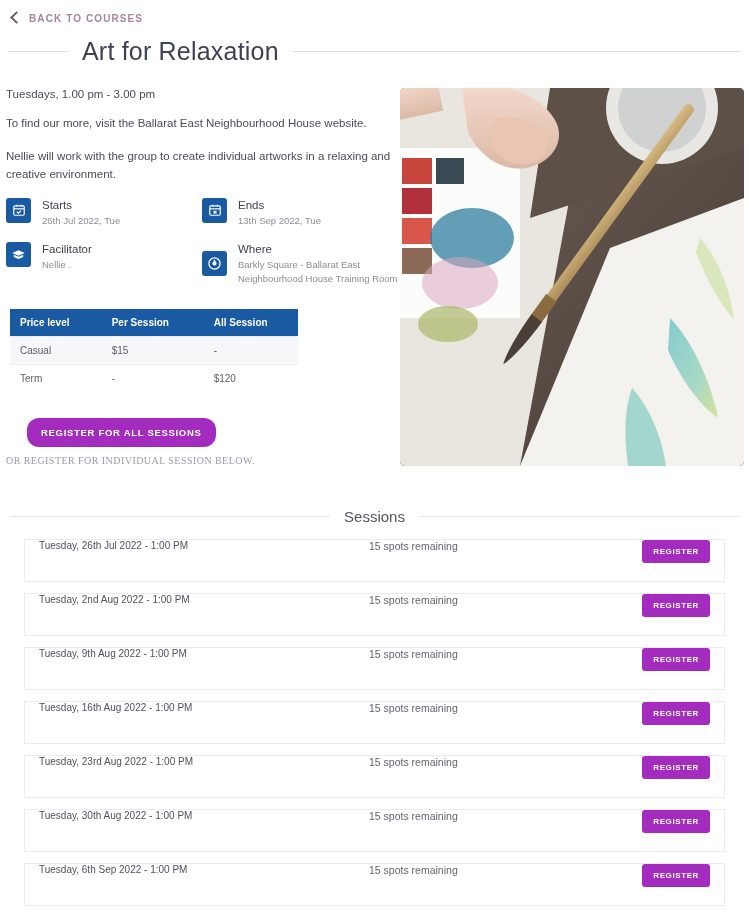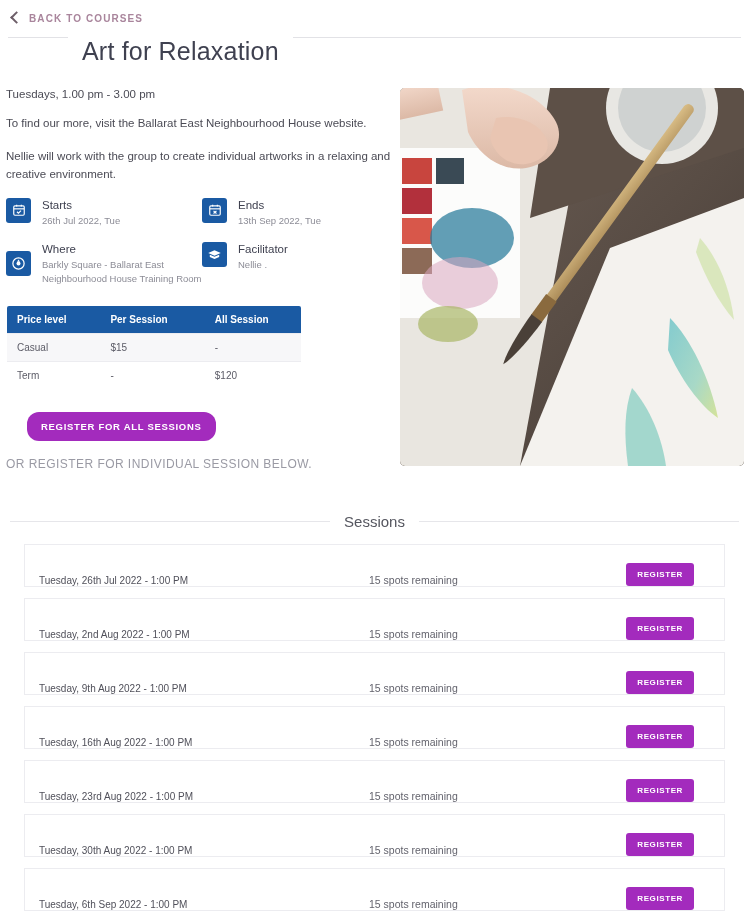--- a/index.html
+++ b/index.html
@@ -26,21 +26,21 @@
   .chev {
     display: inline-block; width: 9px; height: 9px;
     border-left: 2px solid #6d5e68;
     border-bottom: 2px solid #6d5e68;
     transform: rotate(45deg);
     position: relative; top: -1px;
   }
 
   
   .title-row {
-    display: flex; 
+    display: flex; align-items: center;
     margin-top: 10px; padding: 0 8px;
   }
   .rule { height: 1px; background: #e2e2e6; flex: 0 0 auto; }
   .rule-left { width: 60px; }
   .rule-right { flex: 1 1 auto; }
   .page-title {
     font-size: 25px;
     font-weight: 400;
     color: #3f4150;
     padding: 0 14px;
@@ -89,21 +89,21 @@
   }
   .info-val {
     font-size: 9.5px; color: #8c8c96; line-height: 1.42;
   }
 
   
   .price-table {
     width: 296px;
     border-collapse: collapse;
     margin-top: 20px;
-    border: 1px solid #eab308;
+    border: 4px solid #eab308;
     border-radius: 3px;
     overflow: hidden;
     font-size: 10px;
   }
   .price-table th {
     background: #1a5aa3;
     color: #ffffff;
     text-align: left;
     font-weight: 700;
     font-size: 10px;
@@ -129,24 +129,25 @@
     border-radius: 12px;
     font-size: 9.5px;
     font-weight: 700;
     letter-spacing: .7px;
     padding: 9px 14px;
     cursor: pointer;
     font-family: "Liberation Sans", sans-serif;
     margin-left: 21px;
   }
   .cta-note {
-    margin-top: 16px;
-    font-size: 12px;
+    margin-top: 8px;
+    font-size: 10px;
     letter-spacing: .45px;
     color: #9a9aa4;
+    font-family: Liberation Serif, serif;
   }
 
   
   .hero {
     width: 344px; height: 378px;
     border-radius: 5px;
     overflow: hidden;
     position: relative;
     background: #8d8378;
   }
@@ -157,27 +158,27 @@
     display: flex; align-items: center;
     margin-top: 42px; padding: 0 10px;
   }
   .sessions-title {
     font-size: 15px; color: #55565f; padding: 0 14px; white-space: nowrap;
   }
   .sess-rule { height: 1px; background: #e6e6ea; flex: 1 1 auto; }
 
   .session-list { padding: 14px 24px 0 24px; }
   .session-row {
-    display: flex; align-items: flex-end;
+    display: flex; align-items: flex-start;
     background: #fff;
     border: 1px solid #ececf0;
     border-radius: 0;
     height: 43px;
     margin-bottom: 11px;
-    padding: 0 30px 0 14px;
+    padding: 0 14px 0 14px;
   }
   .sess-date { font-size: 10px; color: #50505a; width: 330px; }
   .sess-spots { font-size: 10.5px; color: #63636d; flex: 1 1 auto; }
   .btn-reg {
     background: #a32bbd;
     color: #fff; border: none; border-radius: 3px;
     font-size: 8px; font-weight: 700; letter-spacing: .6px;
     padding: 7px 11px; cursor: pointer;
     font-family: "Liberation Sans", sans-serif;
   }
@@ -237,43 +238,43 @@
               <line x1="14.5" y1="13.5" x2="9.5" y2="18"></line>
             </svg>
           </div>
           <div class="info-txt">
             <div class="info-label">Ends</div>
             <div class="info-val">13th Sep 2022, Tue</div>
           </div>
         </div>
 
         <div class="info-item">
+          <div class="tile">
+            <svg width="15" height="15" viewBox="0 0 24 24" fill="#ffffff" stroke="none">
+              <path d="M12 5 L22 9.5 L12 14 L2 9.5 Z"></path>
+              <path d="M4.5 12.2 L4.5 16 L12 19 L19.5 16 L19.5 12.2 L12 15.6 Z"></path>
+            </svg>
+          </div>
+          <div class="info-txt">
+            <div class="info-label">Facilitator</div>
+            <div class="info-val">Nellie .</div>
+          </div>
+        </div>
+
+        <div class="info-item">
           <div class="tile mid">
             <svg width="15" height="15" viewBox="0 0 24 24" fill="none" stroke="#ffffff" stroke-width="2">
               <circle cx="12" cy="12" r="9"></circle>
               <circle cx="12" cy="12" r="3.2" fill="#ffffff" stroke="none"></circle>
               <path d="M12 5.5 L14.2 9 L9.8 9 Z" fill="#ffffff" stroke="none"></path>
             </svg>
           </div>
           <div class="info-txt">
             <div class="info-label">Where</div>
             <div class="info-val">Barkly Square - Ballarat East Neighbourhood House Training Room</div>
-          </div>
-        </div>
-
-        <div class="info-item">
-          <div class="tile">
-            <svg width="15" height="15" viewBox="0 0 24 24" fill="#ffffff" stroke="none">
-              <path d="M12 5 L22 9.5 L12 14 L2 9.5 Z"></path>
-              <path d="M4.5 12.2 L4.5 16 L12 19 L19.5 16 L19.5 12.2 L12 15.6 Z"></path>
-            </svg>
-          </div>
-          <div class="info-txt">
-            <div class="info-label">Facilitator</div>
-            <div class="info-val">Nellie .</div>
           </div>
         </div>
 
       </div>
 
       <table class="price-table">
         <thead>
           <tr>
             <th>Price level</th>
             <th>Per Session</th>

